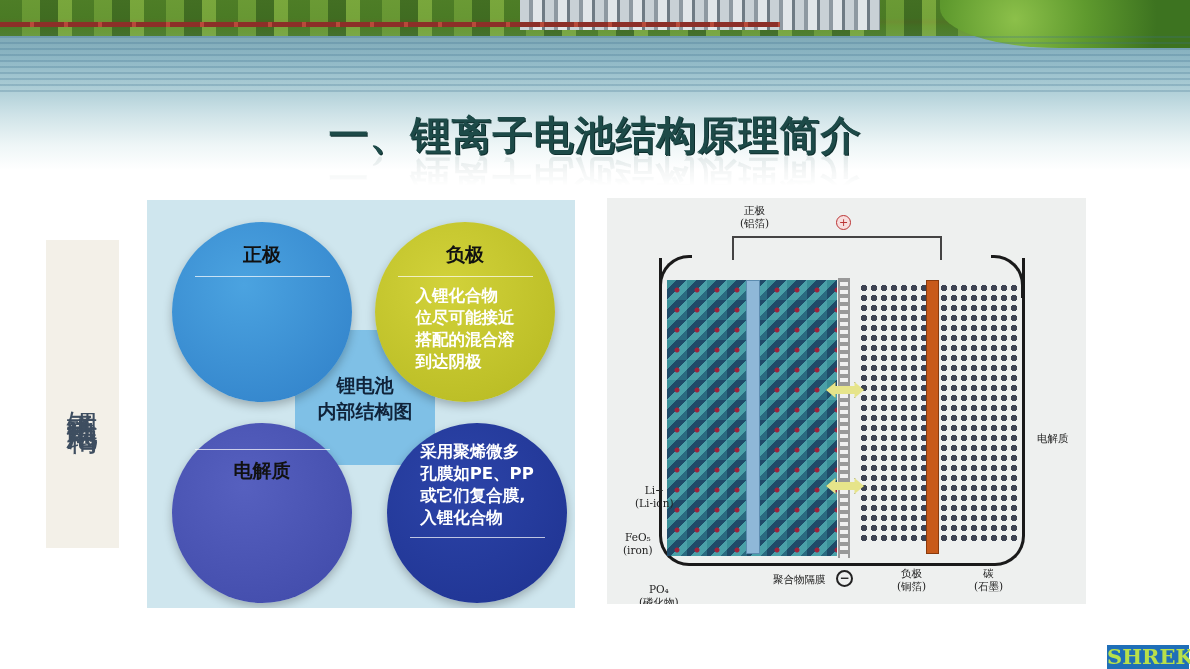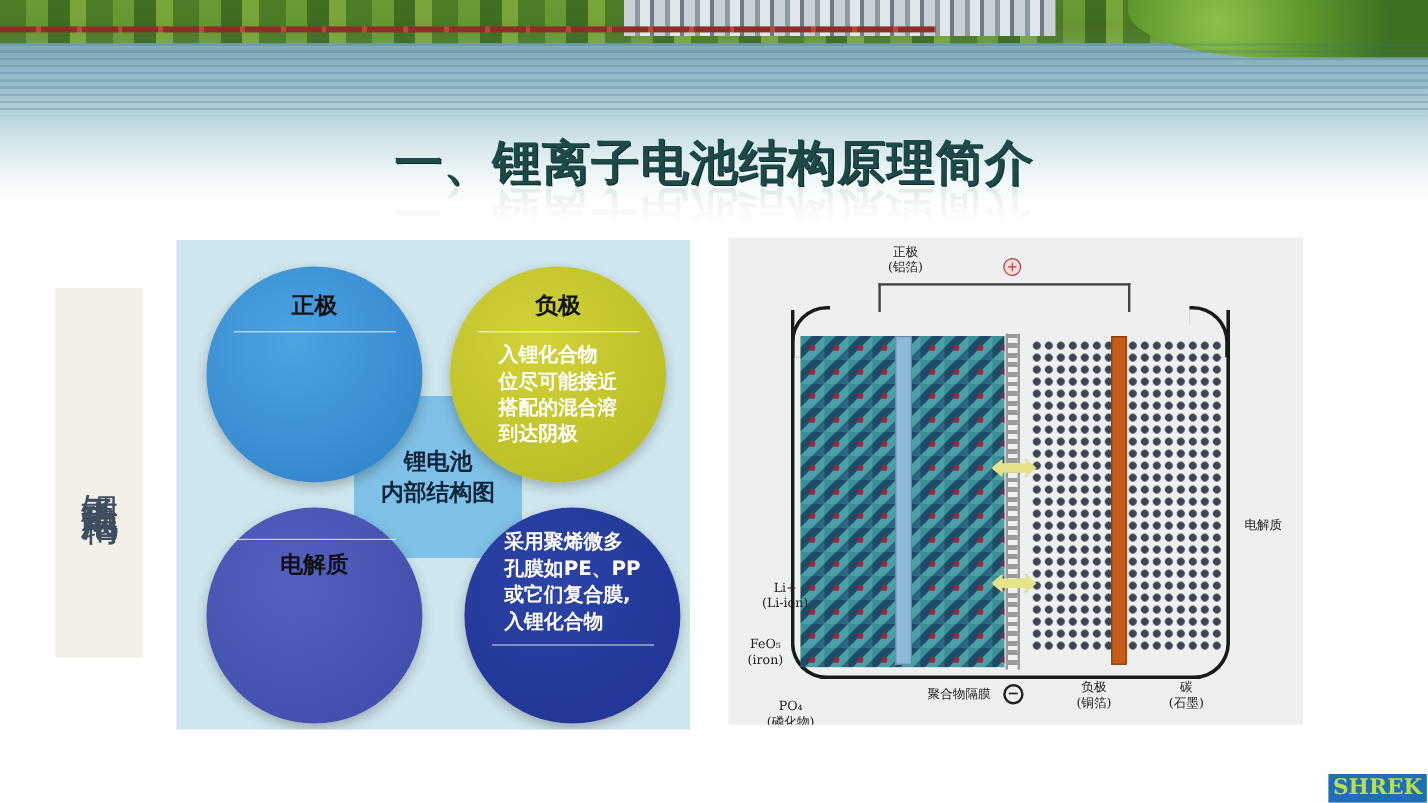--- a/index.html
+++ b/index.html
@@ -48,21 +48,21 @@
     background:
       radial-gradient(circle at 50% 50%,#a0213a 0 2px,transparent 3px) 0 0/20px 20px,
       linear-gradient(135deg,#3a8f97 25%,#1f4a68 25% 50%,#4aa0a8 50% 75%,#2a6a80 75%) 0 0/20px 20px;}
   .al-foil{position:absolute;left:139px;top:82px;width:12px;height:272px;background:#8fb8d8;border:1px solid #5d8cb0;}
   .separator{position:absolute;left:231px;top:80px;width:12px;height:280px;background:repeating-linear-gradient(180deg,#999 0 4px,#f0f0f0 4px 8px);border-left:2px solid #999;border-right:2px solid #999;box-sizing:border-box;}
   .anode{position:absolute;left:252px;top:85px;width:160px;height:260px;
     background:radial-gradient(circle at 50% 50%,#1e2436 0 3px,transparent 3.5px) 0 0/10px 10px;opacity:.85;}
   .cu-foil{position:absolute;left:319px;top:82px;width:11px;height:272px;background:#c85a1a;border:1px solid #8a3a0c;}
   .arrow{position:absolute;width:36px;height:14px;background:#e6e48a;border:1px solid #8a8a3a;clip-path:polygon(0 50%,25% 0,25% 25%,75% 25%,75% 0,100% 50%,75% 100%,75% 75%,25% 75%,25% 100%);}
   .lbl{position:absolute;font-family:"DejaVu Serif","Liberation Serif",serif;font-size:10.5px;color:#222;text-align:center;line-height:13px;}
-  .logo{position:absolute;left:1107px;top:645px;width:82px;height:24px;background:#1f6fb8;color:#b8e04a;font-family:"DejaVu Serif","Liberation Serif",serif;font-weight:bold;font-size:18px;line-height:24px;text-align:center;letter-spacing:0px;}
+  .logo{position:absolute;left:1107px;top:645px;width:82px;height:24px;background:#1f6fb8;color:#b8e04a;font-family:"DejaVu Serif","Liberation Serif",serif;font-weight:bold;font-size:21px;line-height:24px;text-align:center;letter-spacing:0px;}
 </style>
 </head>
 <body>
 
 <div class="banner">
   <div class="trees"></div>
   <div class="city"></div>
   <div class="bridge"></div>
   <div class="rtrees"></div>
   <div class="water"></div>

